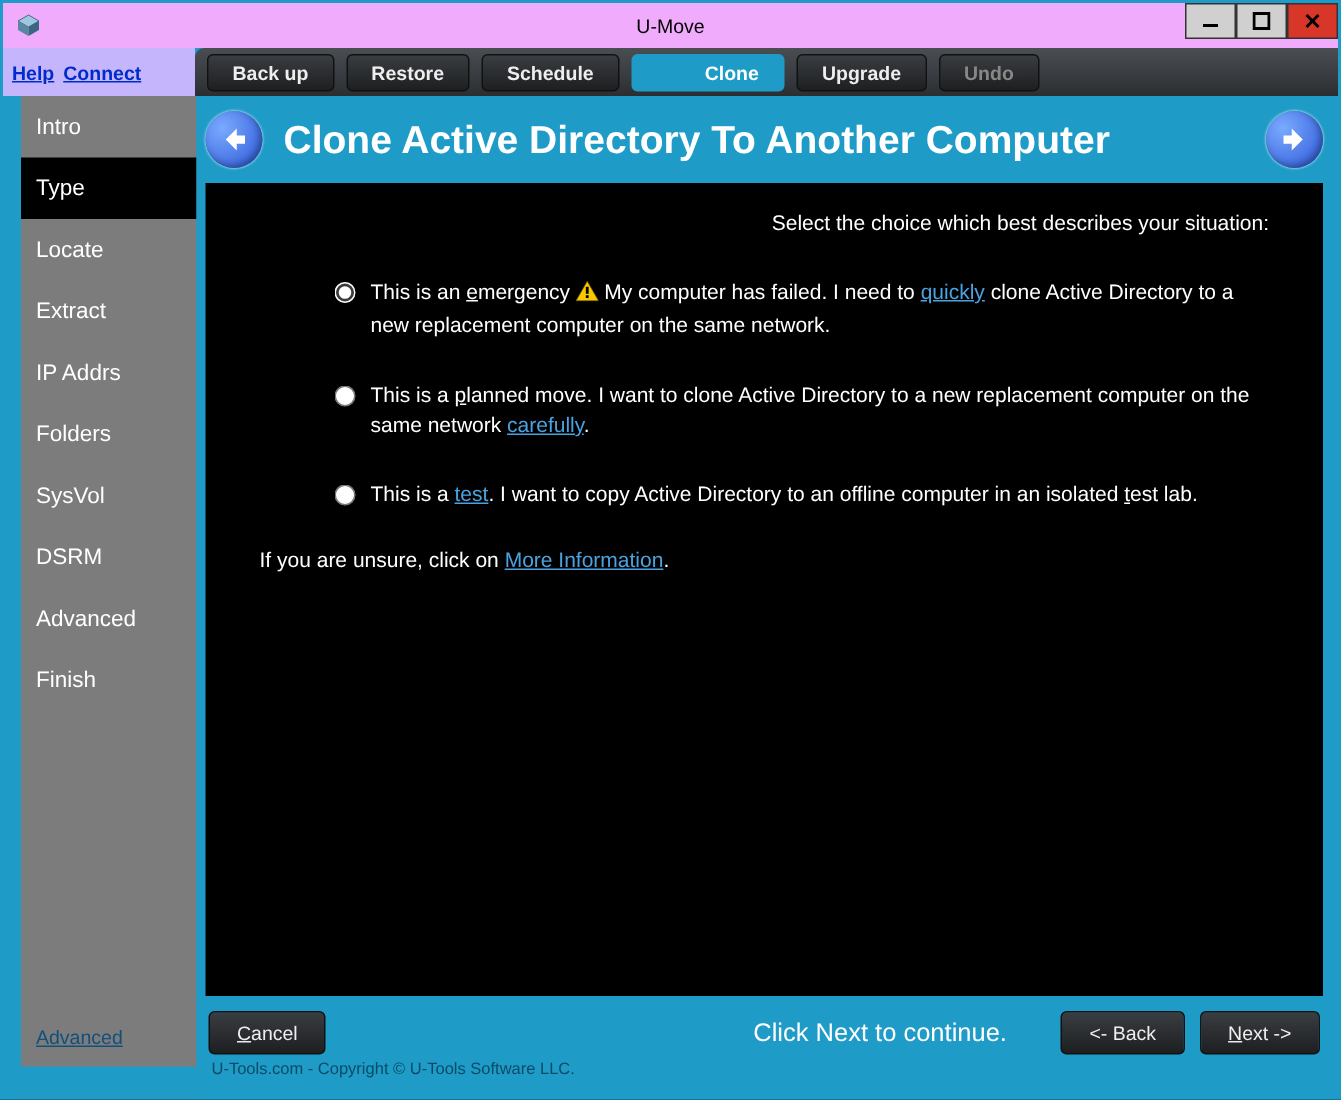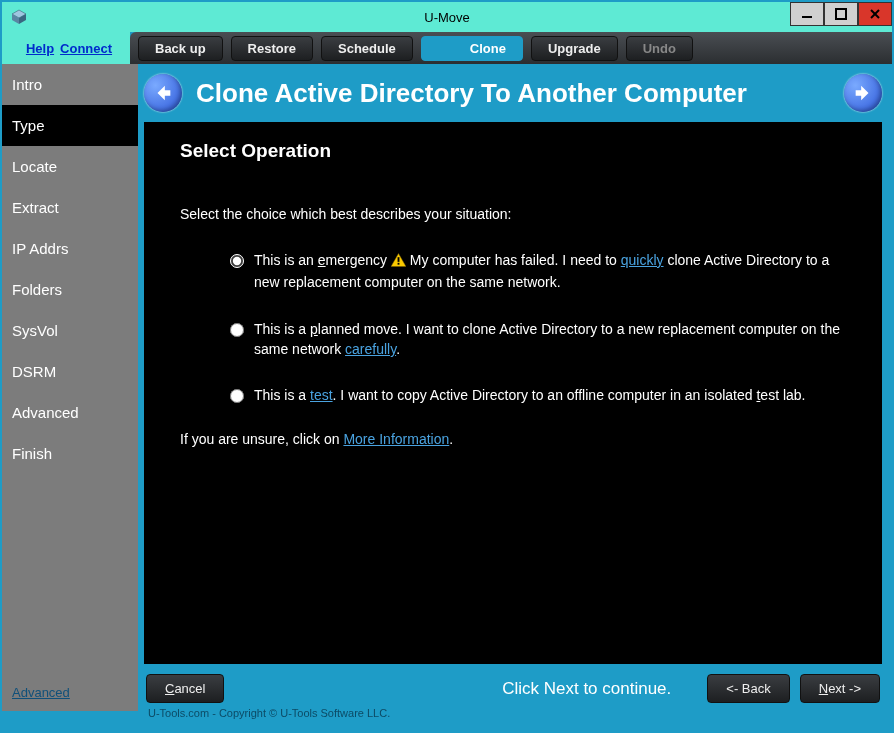--- a/index.html
+++ b/index.html
@@ -1,46 +1,46 @@
 <!DOCTYPE html>
 <html><head>
 <meta charset="utf-8">
 <style>
 * { box-sizing: border-box; margin: 0; padding: 0; }
 body { font-family: "Segoe UI", Arial, sans-serif; background: #1e9cc7; width: 894px; height: 733px; overflow: hidden; border: 2px solid #1e9cc7; }
-.titlebar { height: 30px; background: #5eead4; display: flex; align-items: center; position: relative; }
+.titlebar { height: 30px; background: #f0abfc; display: flex; align-items: center; position: relative; }
 .title-icon { width: 18px; height: 18px; margin-left: 8px; display:flex; align-items:center; justify-content:center; }
 .title-text { position: absolute; left: 50%; transform: translateX(-50%); font-size: 13px; color: #000; }
 .win-buttons { position: absolute; right: 0; top: 0; display: flex; }
 .win-btn { width: 34px; height: 24px; border: 1px solid #333; background: #d0d0d0; display: flex; align-items: center; justify-content: center; font-size: 13px; cursor: pointer; }
 .win-btn.close { background: #d9362a; color: #000; }
 .app-body { display: flex; flex-direction: column; height: calc(100% - 30px); }
 .top-row { height: 32px; display: flex; align-items: stretch; }
-.help-links { width: 128px; background: #5eead4; display: flex; align-items: center; padding-left: 6px; gap: 6px; justify-content: center; }
+.help-links { width: 128px; background: #c4b5fd; display: flex; align-items: center; padding-left: 6px; gap: 6px; }
 .help-links a { color: #002bcc; text-decoration: underline; font-size: 13px; font-weight: 600; cursor: pointer; }
 .tabbar { flex: 1; background: linear-gradient(#4a4e53, #2b2e31); display: flex; align-items: center; padding-left: 8px; gap: 8px; border-radius: 6px 0 0 0; }
 .tab-btn { background: linear-gradient(#3a3d41, #1d1f21); color: #eee; border: 1px solid #111; border-radius: 4px; padding: 4px 16px; font-size: 13px; font-weight: 600; cursor: pointer; }
 .tab-btn.active { background: #1e9cc7; color: #fff; border: 1px solid #1e9cc7; padding-left: 48px; }
 .tab-btn.disabled { color: #888; cursor: default; }
 .main-row { flex: 1; display: flex; }
-.sidebar { width: 136px; background: #7c7c7c; display: flex; flex-direction: column; }
+.sidebar { width: 117px; background: #7c7c7c; display: flex; flex-direction: column; margin-left: 12px; }
 .side-item { padding: 12px 10px; color: #fff; font-size: 15px; cursor: pointer; }
 .side-item.active { background: #000; }
 .side-adv { margin-top: auto; padding: 10px; }
 .side-adv a { color: #10507a; text-decoration: underline; font-size: 13px; cursor: pointer; }
 .bottom-gap { height: 20px; background: #1e9cc7; }
 .content { flex: 1; background: #1e9cc7; display: flex; flex-direction: column; padding: 4px 10px 4px 6px; }
 .header-row { display: flex; align-items: center; gap: 14px; padding: 6px 0 10px 0; }
 .nav-circle { width: 38px; height: 38px; border-radius: 50%; background: radial-gradient(circle at 30% 30%, #7aaaff, #2a55d6); display:flex; align-items:center; justify-content:center; cursor:pointer; box-shadow: inset -2px -2px 4px rgba(0,0,0,.3), 0 0 2px #fff; }
 .nav-circle svg { fill: #fff; }
 .page-title { color: #fff; font-size: 26px; font-weight: 600; flex: 1; }
 .panel { background: #000; color: #fff; flex: 1; padding: 18px 36px 18px 36px; overflow: auto; }
 .panel-title { font-size: 19px; font-weight: 600; margin-bottom: 44px; }
 .subhead { font-size: 16px; font-weight: 600; margin-bottom: 22px; }
-.desc { font-size: 14px; margin-bottom: 28px; }
+.desc { font-size: 14px; margin-bottom: 28px; text-align: right; }
 .options { padding-left: 50px; }
 .opt { display: flex; gap: 10px; margin-bottom: 26px; font-size: 14px; line-height: 1.45; }
 .opt input[type=radio] { width: 14px; height: 14px; margin-top: 4px; flex-shrink: 0; cursor: pointer; accent-color: #fff; }
 .opt .opt-text { flex: 1; }
 .ulink { color: #4aa3e0; text-decoration: underline; cursor: pointer; }
 .mnemonic { text-decoration: underline; }
 .warn-icon { display:inline-block; vertical-align: -2px; }
 .unsure { font-size: 14px; margin-top: 6px; }
 .footer-row { display: flex; align-items: center; padding: 10px 2px 4px 2px; gap: 10px; }
 .btn { background: linear-gradient(#3a3d41, #1d1f21); color: #eee; border: 1px solid #111; border-radius: 4px; padding: 6px 18px; font-size: 13px; cursor: pointer; }
@@ -123,21 +123,20 @@
         </div>
         <div class="page-title">Clone Active Directory To Another Computer</div>
         <div class="nav-circle">
           <svg width="22" height="22" viewBox="0 0 24 24">
               <path d="M10 4 L18 12 L10 20 L10 15 L4 15 L4 9 L10 9 Z"></path>
             </svg>
         </div>
       </div>
 
       <div class="panel">
-        <div class="panel-title">Select Operation</div>
         <div class="desc">Select the choice which best describes your situation:</div>
         <div class="options" id="options-container">
             <div class="opt">
               <input type="radio" name="op" checked="" style="">
               <div class="opt-text">This is an <span class="mnemonic">e</span>mergency <span class="warn-icon"><svg width="15" height="14" viewBox="0 0 16 14">
                     <polygon points="8,0 16,14 0,14" fill="#f9c900" stroke="#6b5300" stroke-width="0.5"></polygon>
                     <rect x="7" y="4" width="2" height="5" fill="#000"></rect>
                     <rect x="7" y="10" width="2" height="2" fill="#000"></rect>
                   </svg></span>  My computer has failed. I need to <a class="ulink">quickly</a> clone Active Directory to a new replacement computer on the same network.</div>
             </div>

